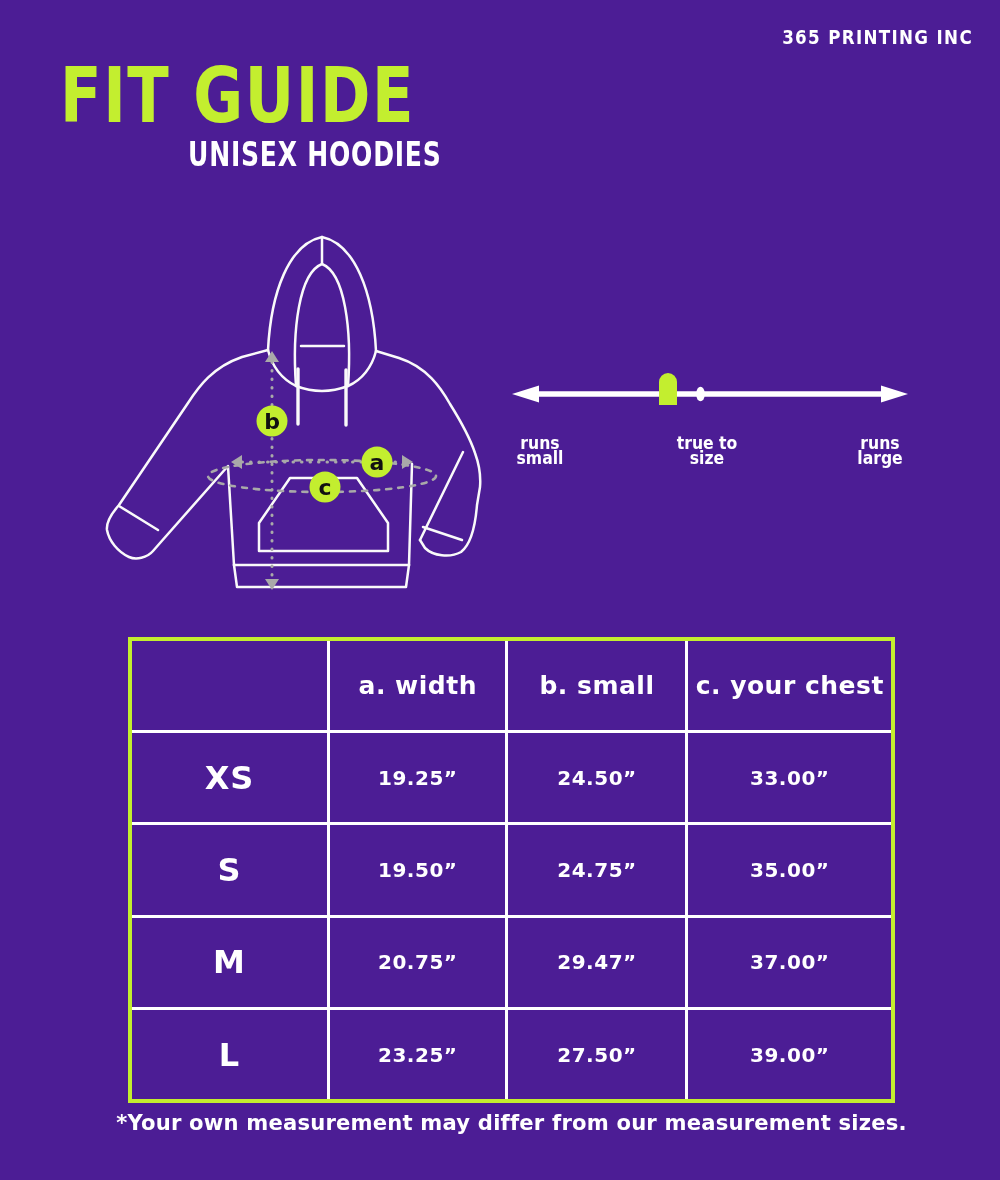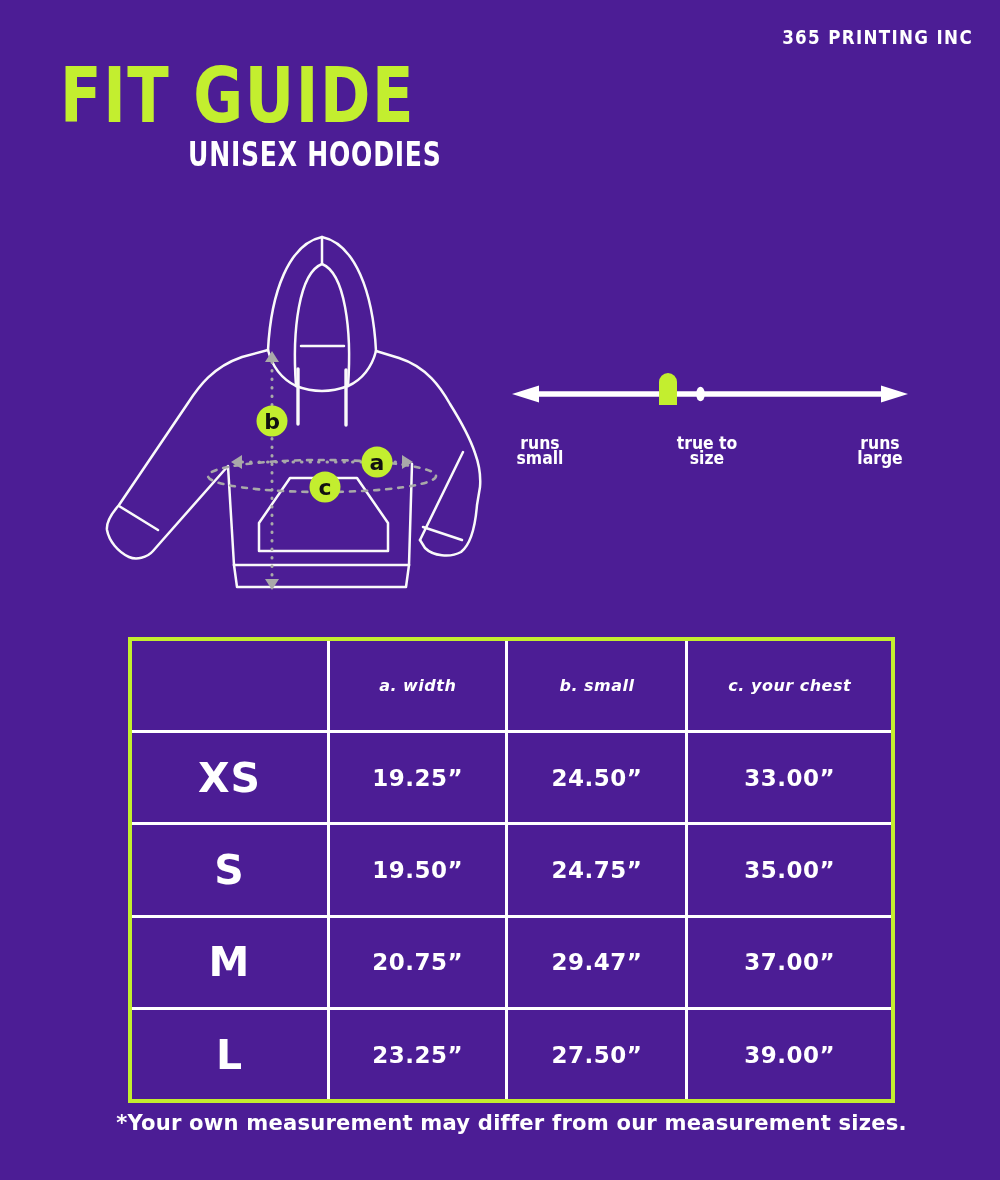--- a/index.html
+++ b/index.html
@@ -41,23 +41,23 @@
   table.size-chart td{
     border:3px solid #fff;text-align:center;vertical-align:middle;
     color:#fff;padding:0;
   }
   td.col-size{width:26%;}
   td.col-a{width:23.4%;}
   td.col-b{width:23.6%;}
   td.col-c{width:27%;}
   tr.head-row{height:64px;}
   tr.data-row{height:64px;}
-  td.head-cell{font-size:16px;letter-spacing:.5px;font-style:italic;}
-  td.size-cell{font-size:41px;letter-spacing:1px;}
-  td.val-cell{font-size:23px;letter-spacing:.5px;}
+  td.head-cell{font-size:25px;letter-spacing:.5px;}
+  td.size-cell{font-size:32px;letter-spacing:1px;}
+  td.val-cell{font-size:20px;letter-spacing:.5px;}
   .footnote{
     position:absolute;left:95px;top:1110px;width:833px;
     text-align:center;font-size:22px;letter-spacing:.2px;color:#fff;
     transform:scaleX(.96);transform-origin:center;white-space:nowrap;
   }
 </style>
 </head>
 <body>
 
 <div class="page">

